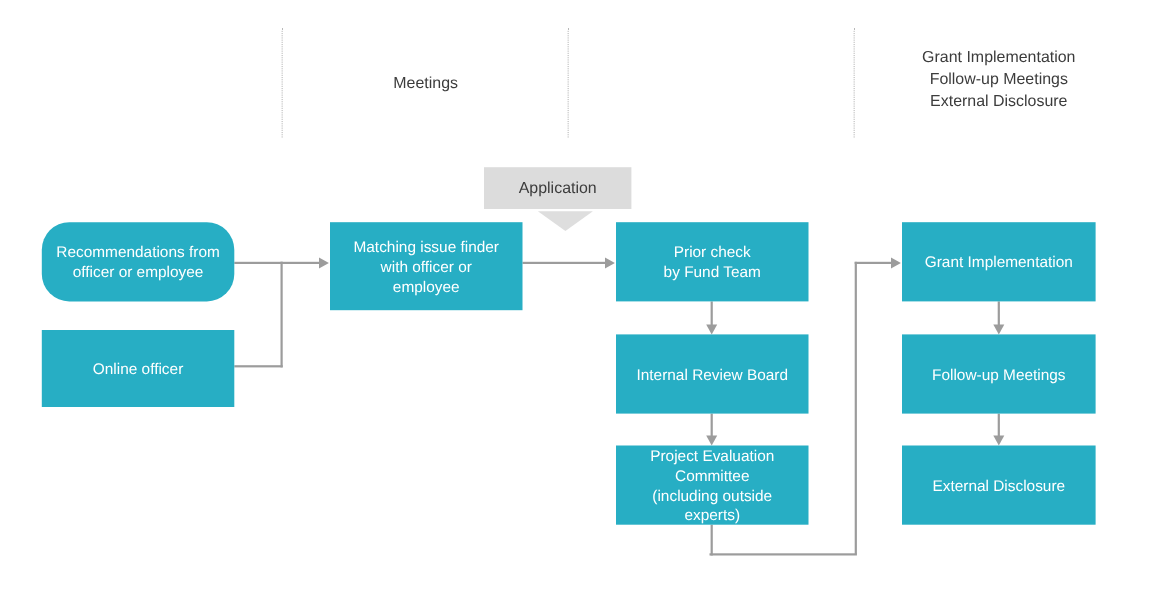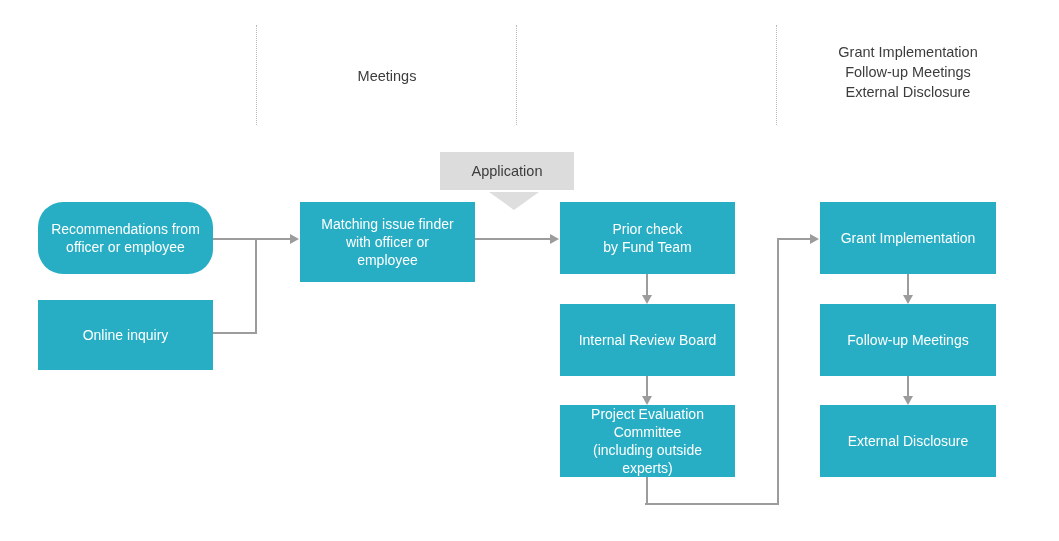--- a/index.html
+++ b/index.html
@@ -134,21 +134,21 @@
 
   <div class="seg-v" style="left:907px; top:376px; height:21px;"></div>
   <div class="arrow-d" style="left:903px; top:396px;"></div>
 
   <div class="node tag" style="left:440px; top:152px; width:134px; height:38px;">Application</div>
   <div class="tri" style="left:489px; top:192px;"></div>
 
   <div class="node teal" style="left:38px; top:202px; width:175px; height:72px;border-radius:25px;">Recommendations from
 officer or employee</div>
 
-  <div class="node teal" style="left:38px; top:300px; width:175px; height:70px;">Online inquiry</div>
+  <div class="node teal" style="left:38px; top:300px; width:175px; height:70px;">Online officer</div>
 
   <div class="node teal" style="left:300px; top:202px; width:175px; height:80px;">Matching issue finder
 with officer or
 employee</div>
 
   <div class="node teal" style="left:560px; top:202px; width:175px; height:72px;">Prior check
 by Fund Team</div>
 
   <div class="node teal" style="left:560px; top:304px; width:175px; height:72px;">Internal Review Board</div>
 

